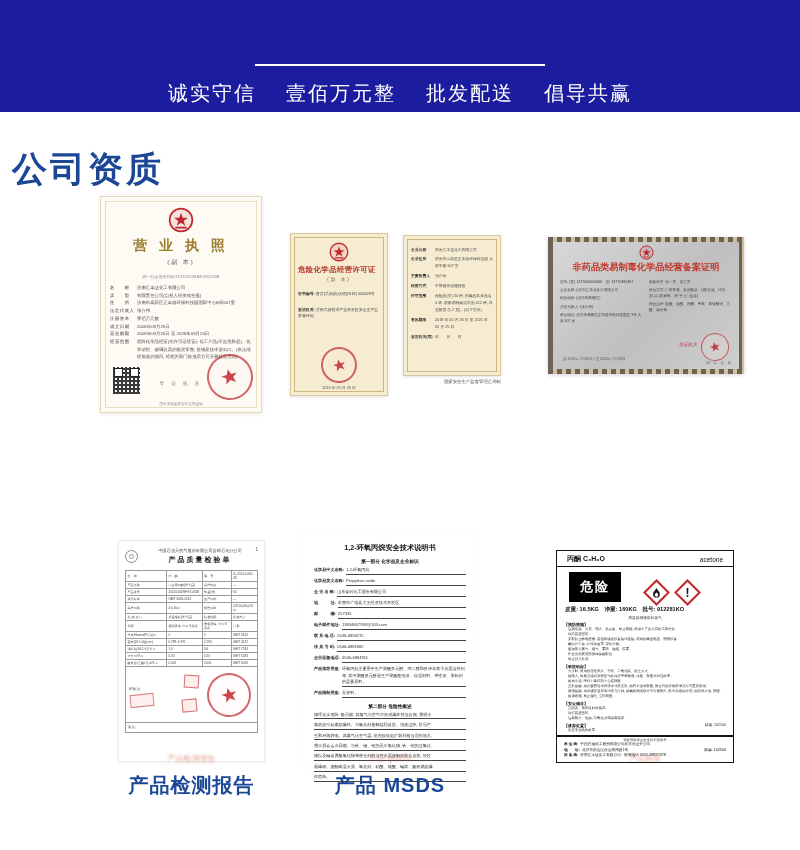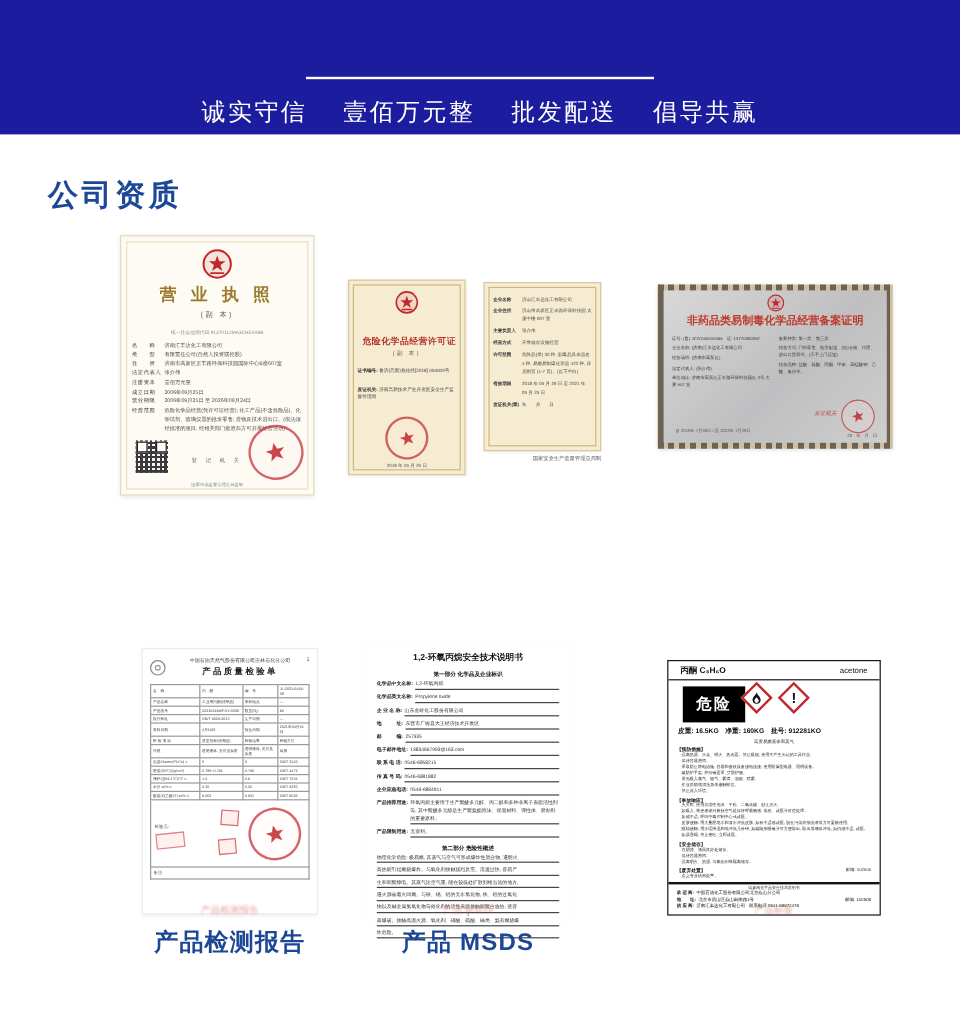--- a/index.html
+++ b/index.html
@@ -10,21 +10,21 @@
   
   .banner { position:absolute; left:0; top:0; width:800px; height:112px; background:#1c1c9e; }
   .title-box { position:absolute; left:262px; top:8px; width:276px; height:54px; background:#0d0d80;
                display:flex; align-items:center; justify-content:center; }
   .title-box .t { color:#fff; font-size:34px; font-weight:bold; letter-spacing:10px; white-space:nowrap; }
   .title-underline { position:absolute; left:255px; top:64px; width:290px; height:2px; background:#fff; }
   .slogan { position:absolute; left:0; top:80px; width:800px; display:flex; justify-content:center; gap:30px; }
   .slogan .s { color:#fff; font-size:20px; font-weight:normal; letter-spacing:2px; }
 
   
-  .sec-h { position:absolute; left:40px; color:#1b4796; font-size:25px; font-weight:bold; letter-spacing:3px; }
+  .sec-h { position:absolute; left:12px; color:#1b4796; font-size:35px; font-weight:bold; letter-spacing:3px; }
   .sec-h.q1 { top:146px; }
   .sec-h.q2 { top:453px; }
 
   
   .emblem { display:block; margin:0 auto; }
   .seal { position:absolute; border-radius:50%; border:2px solid rgba(193,39,45,.7);
           display:flex; align-items:center; justify-content:center; transform:rotate(-14deg); background:rgba(255,235,230,.15); }
   .seal svg { width:46%; height:46%; }
   .stamp { border:1.5px solid rgba(193,39,45,.65); background:rgba(255,60,40,.08); }
 
@@ -46,21 +46,21 @@
   .qr::after { content:""; position:absolute; right:1px; top:1px; width:7px; height:7px; border:1.5px solid #222; background:#fff; }
   .cert1 .registrar { position:absolute; left:0; bottom:26px; width:100%; text-align:center; font-size:4.5px; color:#666; letter-spacing:3px; }
   .cert1 .lic-footer { position:absolute; left:0; bottom:6px; width:100%; text-align:center; font-size:3.6px; color:#8a8a8a; }
   .cert1 .seal { width:46px; height:46px; right:8px; bottom:12px; }
 
   
   .cert2a, .cert2b { position:absolute; background:#f6ecd2; border:1px solid #d9c89c; box-shadow:0 1px 3px rgba(0,0,0,.12); }
   .cert2a { left:290px; top:233px; width:98px; height:163px; padding:8px 7px; }
   .cert2b { left:403px; top:235px; width:98px; height:141px; padding:8px 7px; }
   .cert2a::before, .cert2b::before { content:""; position:absolute; inset:3px; border:1px solid #cdb87e; pointer-events:none; }
-  .cert2a .hz-title { text-align:right; color:#b5342a; font-size:7.4px; font-weight:bold; margin-top:18px; letter-spacing:.4px; white-space:nowrap; }
+  .cert2a .hz-title { text-align:left; color:#b5342a; font-size:7.4px; font-weight:bold; margin-top:3px; letter-spacing:.4px; white-space:nowrap; }
   .cert2a .hz-sub { text-align:center; color:#7a5c20; font-size:4.6px; margin-top:2px; letter-spacing:2px; }
   .cert2a .hz-row { font-size:3.9px; color:#444; line-height:1.7; margin-top:9px; }
   .cert2a .hz-row b { color:#333; font-weight:bold; }
   .cert2a .hz-date { position:absolute; bottom:5px; left:0; width:100%; text-align:center; font-size:3.8px; color:#555; }
   .cert2a .seal { width:36px; height:36px; left:30px; bottom:12px; }
   .cert2b .rrow { display:flex; font-size:3.8px; line-height:1.9; margin-top:2.5px; }
   .cert2b .rl { width:24px; flex:none; color:#333; font-weight:bold; }
   .cert2b .rv { flex:1; color:#4a4a4a; }
   .cert2-caption { position:absolute; left:398px; top:379px; width:103px; text-align:right; font-size:4.4px; color:#555; }
 
@@ -107,21 +107,21 @@
   .doc2 .ml { flex:none; font-weight:bold; color:#222; margin-right:2px; white-space:nowrap; }
   .doc2 .mv { flex:1; color:#333; border-bottom:.5px solid #444; padding-bottom:.5px; }
   .doc2 .hline { font-size:4.1px; color:#333; line-height:1.55; border-bottom:.5px solid #444; margin-top:2.6px; padding-bottom:.5px; }
   .doc2 .pageno { position:absolute; bottom:3px; left:0; width:100%; text-align:center; font-size:4px; color:#666; }
 
   
   .doc3 { position:absolute; left:556px; top:550px; width:178px; height:213px; background:#fff; border:1.5px solid #141414; }
   .doc3 .lab-head { display:flex; justify-content:space-between; align-items:center; padding:3px 10px 2px; border-bottom:1.5px solid #141414; }
   .doc3 .lab-cn { font-size:7px; font-weight:bold; color:#111; }
   .doc3 .lab-en { font-size:6.5px; color:#111; }
-  .doc3 .hz-band { display:flex; align-items:flex-start; gap:0; padding:5px 6px 3px 12px; }
+  .doc3 .hz-band { display:flex; align-items:flex-end; gap:26px; padding:5px 6px 3px 12px; }
   .doc3 .danger-box { background:#000; color:#fff; font-size:13px; font-weight:bold; padding:6px 11px; letter-spacing:2px; }
   .ghs-wrap { display:flex; gap:12px; }
   .ghs { width:19px; height:19px; border:2.5px solid #c1272d; background:#fff; transform:rotate(45deg);
          display:flex; align-items:center; justify-content:center; }
   .ghs .gi { transform:rotate(-45deg); display:flex; align-items:center; justify-content:center; }
   .ghs .gi svg { width:12px; height:12px; }
   .ghs .bang { font-size:12px; font-weight:900; color:#111; line-height:1; transform:rotate(-45deg); }
   .doc3 .weights { font-size:5.6px; font-weight:bold; color:#111; padding:1px 8px 0; }
   .doc3 .hstat { text-align:center; font-size:3.7px; color:#333; margin-top:1px; }
   .doc3 .lsec { padding:0 7px; }

